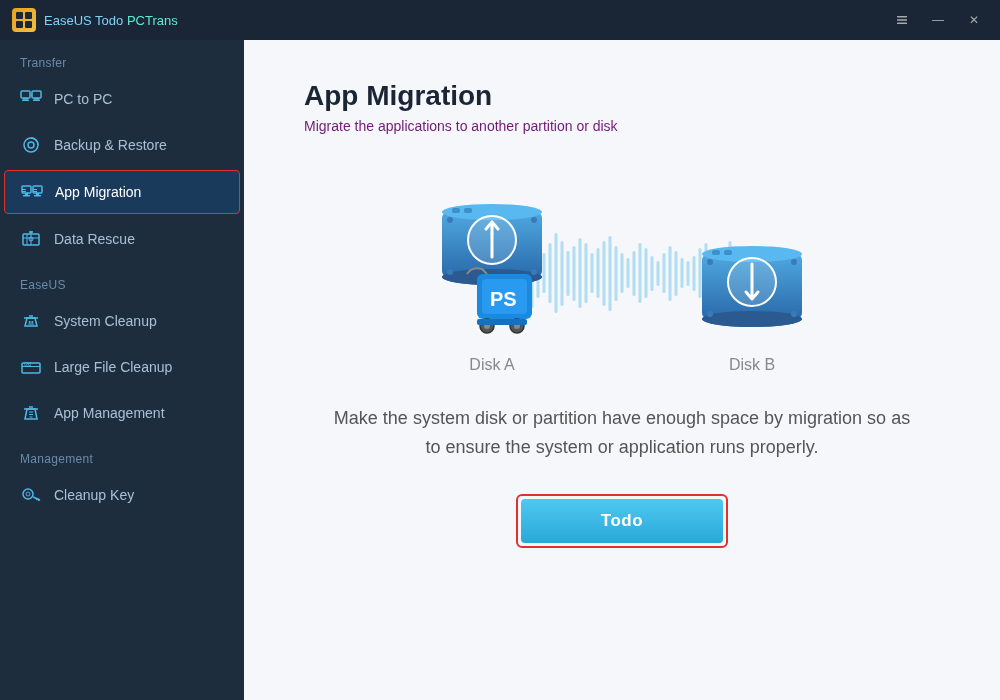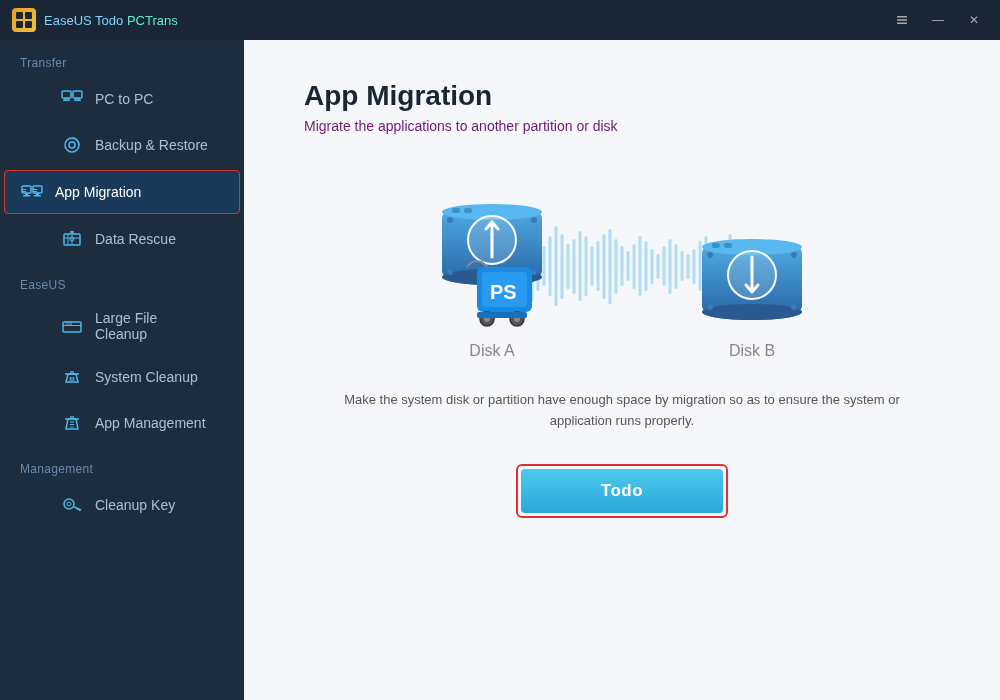--- a/index.html
+++ b/index.html
@@ -85,27 +85,26 @@
       font-size: 12px;
       color: #6a8aaa;
       padding: 16px 20px 6px 20px;
       text-transform: none;
       letter-spacing: 0.3px;
     }
     .sidebar-item {
       display: flex;
       align-items: center;
       gap: 12px;
-      padding: 12px 32px;
+      padding: 12px 20px;
       cursor: pointer;
       color: #a8c0d6;
       font-size: 14px;
       border-radius: 0;
       transition: background 0.15s;
-      margin-left: 29px;
     }
     .sidebar-item.active {
       background: #1a3a5c;
       color: #fff;
       border: 1.5px solid #e03030;
       border-radius: 4px;
       margin: 2px 4px;
       padding: 10px 16px;
     }
     .sidebar-icon {
@@ -152,21 +151,21 @@
       gap: 120px;
       margin: 30px 0 10px 0;
       position: relative;
       width: 100%;
     }
 
     .disk-container {
       display: flex;
       flex-direction: column;
       align-items: center;
-      gap: 1px;
+      gap: 8px;
     }
     .disk-label {
       font-size: 16px;
       color: #888;
     }
 
     
     .waveform {
       position: absolute;
       top: 50%;
@@ -191,21 +190,21 @@
     }
 
     
     .disk-b {
       position: relative;
       z-index: 2;
     }
 
     
     .content-desc {
-      font-size: 13px;
+      font-size: 18px;
       color: #555;
       text-align: center;
       max-width: 580px;
       line-height: 1.6;
       margin: 20px 0 32px 0;
     }
 
     
     .start-btn-wrapper {
       border: 2.5px solid #e03030;
@@ -318,40 +317,40 @@
         </svg>
       </span>
       <span>Data Rescue</span>
     </div>
 
     <span class="sidebar-section-label">EaseUS</span>
 
     <div class="sidebar-item">
       <span class="sidebar-icon">
         <svg width="22" height="18" viewBox="0 0 22 18" fill="none">
-          <rect x="2" y="5" width="18" height="10" rx="1" stroke="#4db8e8" stroke-width="1.5"></rect>
-          <line x1="2" y1="8.5" x2="20" y2="8.5" stroke="#4db8e8" stroke-width="1"></line>
-          <text x="4" y="8" font-size="5" fill="#4db8e8">GB</text>
-        </svg>
-      </span>
-      <span>Large File Cleanup</span>
-    </div>
-
-    <div class="sidebar-item">
-      <span class="sidebar-icon">
-        <svg width="22" height="18" viewBox="0 0 22 18" fill="none">
           <path d="M5 14 L7 6 L15 6 L17 14 Z" stroke="#4db8e8" stroke-width="1.5" fill="none"></path>
           <line x1="4" y1="6" x2="18" y2="6" stroke="#4db8e8" stroke-width="1.5"></line>
           <line x1="9" y1="4" x2="13" y2="4" stroke="#4db8e8" stroke-width="1.5"></line>
           <line x1="9.5" y1="9" x2="9" y2="13" stroke="#4db8e8" stroke-width="1"></line>
           <line x1="11" y1="9" x2="11" y2="13" stroke="#4db8e8" stroke-width="1"></line>
           <line x1="12.5" y1="9" x2="13" y2="13" stroke="#4db8e8" stroke-width="1"></line>
         </svg>
       </span>
       <span>System Cleanup</span>
+    </div>
+
+    <div class="sidebar-item">
+      <span class="sidebar-icon">
+        <svg width="22" height="18" viewBox="0 0 22 18" fill="none">
+          <rect x="2" y="5" width="18" height="10" rx="1" stroke="#4db8e8" stroke-width="1.5"></rect>
+          <line x1="2" y1="8.5" x2="20" y2="8.5" stroke="#4db8e8" stroke-width="1"></line>
+          <text x="4" y="8" font-size="5" fill="#4db8e8">GB</text>
+        </svg>
+      </span>
+      <span>Large File Cleanup</span>
     </div>
 
     <div class="sidebar-item">
       <span class="sidebar-icon">
         <svg width="22" height="18" viewBox="0 0 22 18" fill="none">
           <path d="M5 15 L7 5 L15 5 L17 15 Z" stroke="#4db8e8" stroke-width="1.5" fill="none"></path>
           <line x1="4" y1="5" x2="18" y2="5" stroke="#4db8e8" stroke-width="1.5"></line>
           <line x1="9" y1="3" x2="13" y2="3" stroke="#4db8e8" stroke-width="1.5"></line>
           <line x1="9" y1="8" x2="13" y2="8" stroke="#4db8e8" stroke-width="1"></line>
           <line x1="9" y1="10.5" x2="13" y2="10.5" stroke="#4db8e8" stroke-width="1"></line>

